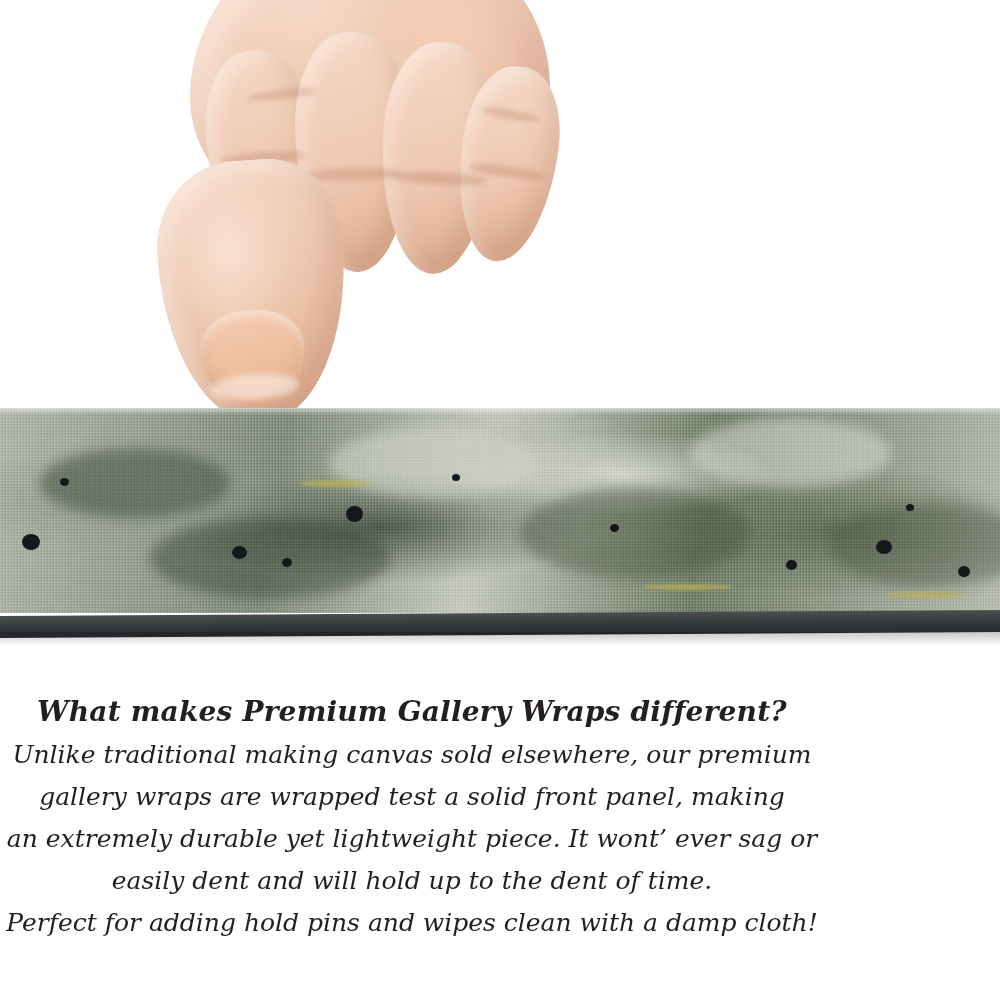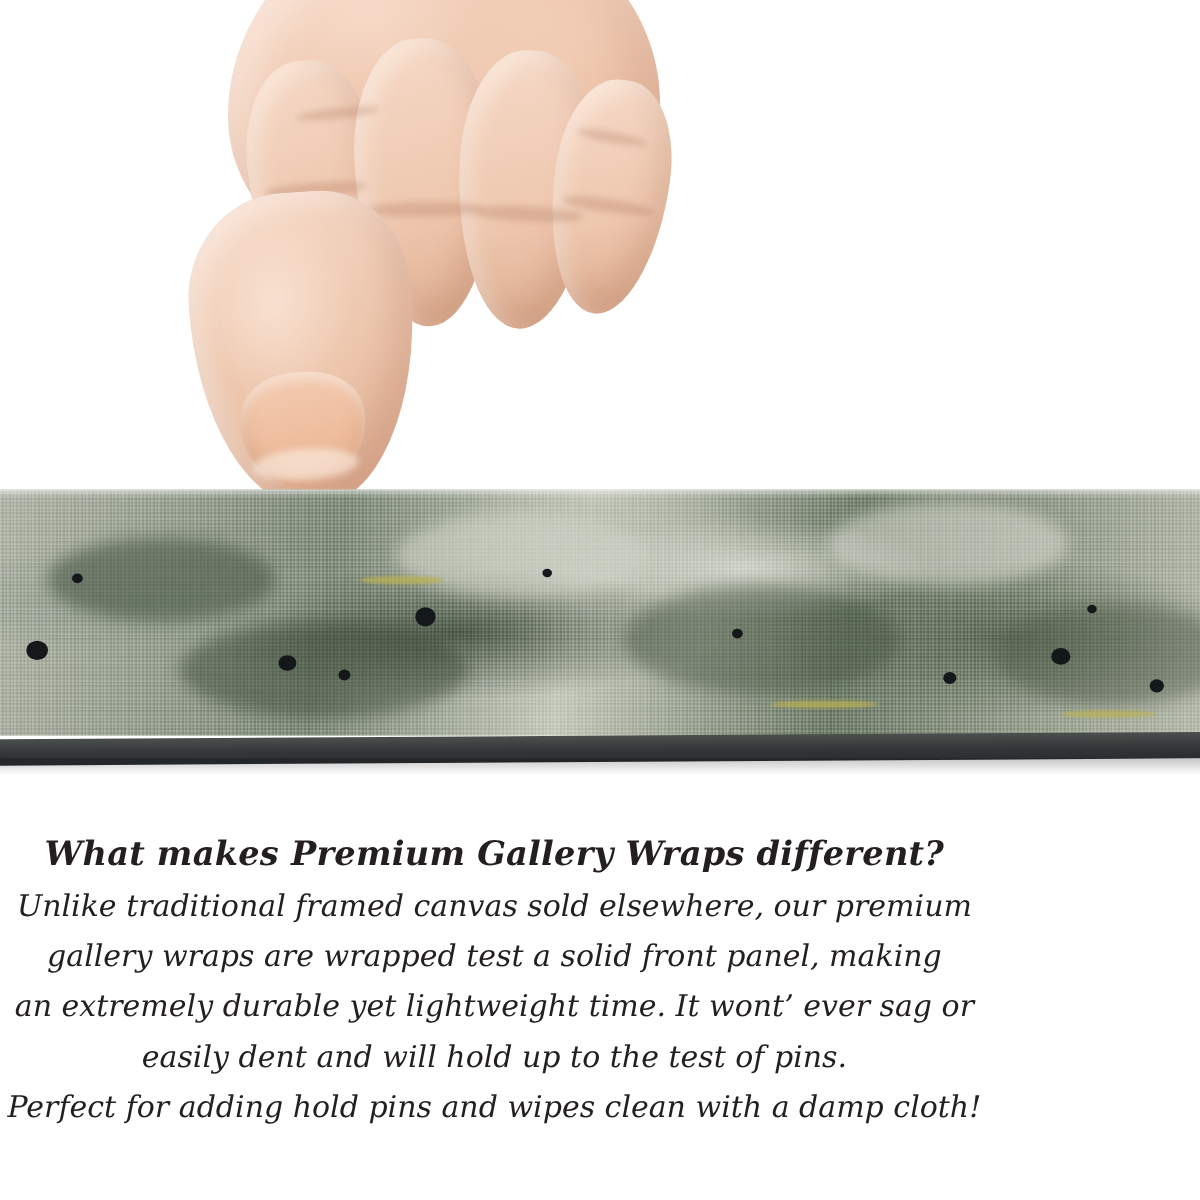--- a/index.html
+++ b/index.html
@@ -258,20 +258,20 @@
     <div class="spot-yellow" style="left:884px; top:184px; width:80px; height:6px;"></div>
 
     <div class="canvas-rim"></div>
   </div>
 
   <div class="canvas-bottom-edge"></div>
   <div class="canvas-shadow"></div>
 
   <div class="caption">
     <div class="caption-heading">What makes Premium Gallery Wraps different?</div>
-    <div class="caption-line">Unlike traditional framed canvas sold elsewhere, our premium</div>
+    <div class="caption-line">Unlike traditional making canvas sold elsewhere, our premium</div>
     <div class="caption-line">gallery wraps are wrapped test a solid front panel, making</div>
-    <div class="caption-line">an extremely durable yet lightweight time. It wont’ ever sag or</div>
-    <div class="caption-line">easily dent and will hold up to the test of pins.</div>
+    <div class="caption-line">an extremely durable yet lightweight piece. It wont’ ever sag or</div>
+    <div class="caption-line">easily dent and will hold up to the dent of time.</div>
     <div class="caption-line">Perfect for adding hold pins and wipes clean with a damp cloth!</div>
   </div>
 
 </div>
 
 </body></html>

